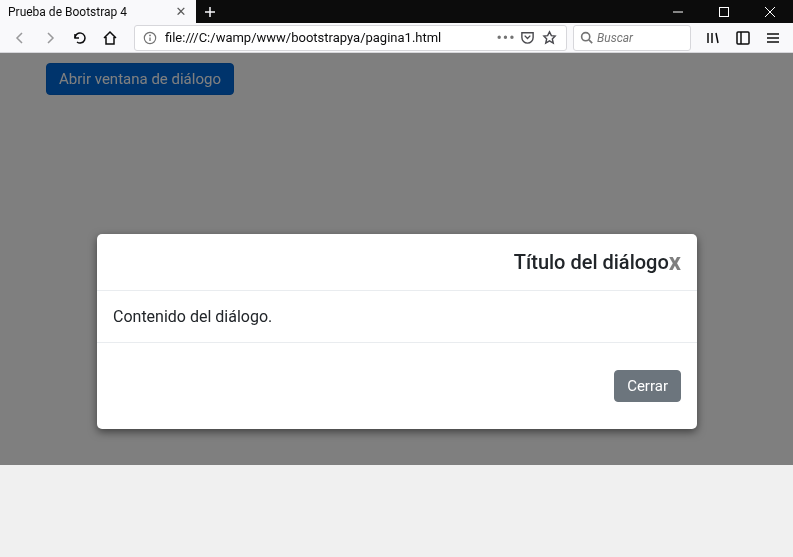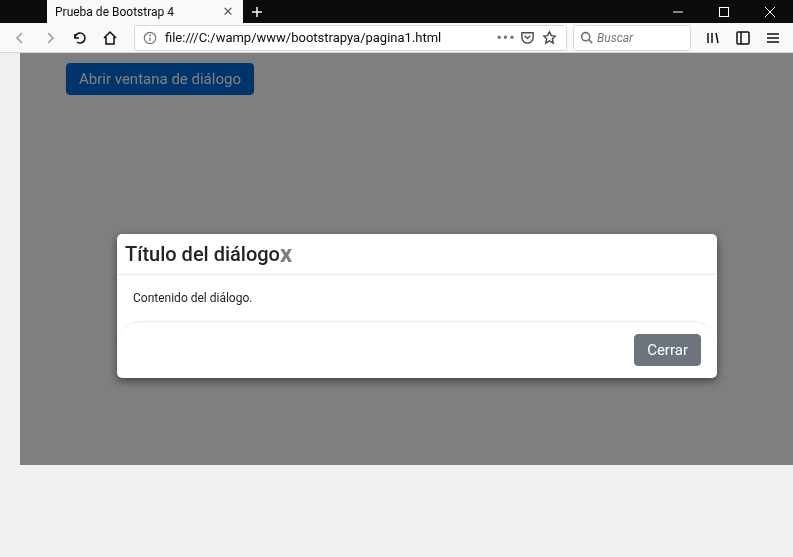--- a/index.html
+++ b/index.html
@@ -1,20 +1,20 @@
 <!DOCTYPE html>
 <html><head>
   <meta charset="utf-8">
   <style>
     * { margin: 0; padding: 0; box-sizing: border-box; font-family: -apple-system, BlinkMacSystemFont, "Segoe UI", Roboto, Arial, sans-serif; }
     body { width: 793px; height: 557px; overflow: hidden; background: #f0f0f0; }
 
     
     .titlebar { background: #0c0c0c; height: 23px; display: flex; align-items: stretch; }
-    .tab-strip { display: flex; align-items: stretch; flex: 1; padding-left: 47px; }
+    .tab-strip { display: flex; align-items: stretch; flex: 1; }
     .browser-tab { background: #f9f9fb; display: flex; align-items: center; padding: 0 8px; width: 196px; font-size: 12px; color: #0c0c0c; position: relative; }
     .browser-tab-title { flex: 1; overflow: hidden; white-space: nowrap; text-overflow: ellipsis; }
     .tab-close { width: 14px; height: 14px; display: flex; align-items: center; justify-content: center; cursor: pointer; color: #5a5a5a; font-size: 13px; line-height: 1; }
     .new-tab-btn { width: 28px; display: flex; align-items: center; justify-content: center; color: #f9f9fb; cursor: pointer; }
     .new-tab-btn svg { width: 12px; height: 12px; }
     .window-controls { display: flex; }
     .win-ctrl { width: 46px; display: flex; align-items: center; justify-content: center; color: #ffffff; cursor: pointer; }
     .win-ctrl svg { width: 10px; height: 10px; }
 
     
@@ -26,31 +26,31 @@
     .url-info-icon { width: 18px; height: 18px; display: flex; align-items: center; justify-content: center; color: #737373; margin-right: 6px; }
     .url-text { flex: 1; font-size: 13px; color: #0c0c0d; border: none; outline: none; background: transparent; }
     .url-ellipsis { width: 20px; display: flex; align-items: center; justify-content: center; color: #737373; font-size: 16px; letter-spacing: 1px; }
     .pocket-icon, .star-icon { width: 22px; display: flex; align-items: center; justify-content: center; cursor: pointer; }
     .pocket-icon svg, .star-icon svg { width: 15px; height: 15px; stroke: #4a4a4f; fill: none; stroke-width: 1.5; }
     .search-bar { width: 118px; height: 26px; border: 1px solid #d7d7db; border-radius: 3px; background: #fff; display: flex; align-items: center; padding: 0 6px; margin-right: 6px; }
     .search-bar svg { width: 13px; height: 13px; stroke: #737373; fill: none; stroke-width: 2; margin-right: 4px; }
     .search-input { flex: 1; border: none; outline: none; font-size: 12px; font-style: italic; color: #14532d; background: transparent; width: 0; }
 
     
-    .page { position: relative; height: 412px; background: #fff; margin-left: 20px; }
+    .page { position: relative; height: 412px; background: #fff; }
     .backdrop { position: absolute; inset: 0; background: rgba(0,0,0,.5); }
     .open-dialog-btn { position: absolute; top: 10px; left: 46px; background: #0069d9; color: #fff; border: 1px solid #0062cc; border-radius: 4px; padding: 6px 12px; font-size: 15px; cursor: pointer; }
 
     
     .modal { position: absolute; top: 181px; left: 97px; width: 600px; background: #fff; border-radius: 5px; box-shadow: 0 3px 9px rgba(0,0,0,.5); }
-    .modal-header { padding: 8px; border-bottom: 1px solid #e9ecef; display: flex; align-items: center; justify-content: flex-start; }
+    .modal-header { padding: 16px; border-bottom: 1px solid #e9ecef; display: flex; align-items: center; justify-content: flex-end; }
     .modal-title { font-size: 20px; font-weight: 500; color: #212529; }
     .modal-close-x { font-size: 24px; font-weight: 700; color: #000; opacity: .5; cursor: pointer; background: none; border: none; line-height: 1; }
-    .modal-body { padding: 16px; font-size: 12px; color: #212529; }
-    .modal-footer { padding: 12px 16px; border-top: 1px solid #e9ecef; display: flex; justify-content: flex-end; border-radius: 24px; }
+    .modal-body { padding: 16px; font-size: 16px; color: #212529; }
+    .modal-footer { padding: 27px 16px; border-top: 1px solid #e9ecef; display: flex; justify-content: flex-end; }
     .modal-close-btn { background: #6c757d; color: #fff; border: 1px solid #6c757d; border-radius: 4px; padding: 6px 12px; font-size: 15px; cursor: pointer; }
   </style>
 </head>
 <body>
 
 <div class="titlebar">
   <div class="tab-strip">
     <div class="browser-tab">
       <span class="browser-tab-title">Prueba de Bootstrap 4</span>
       <span class="tab-close">✕</span>

